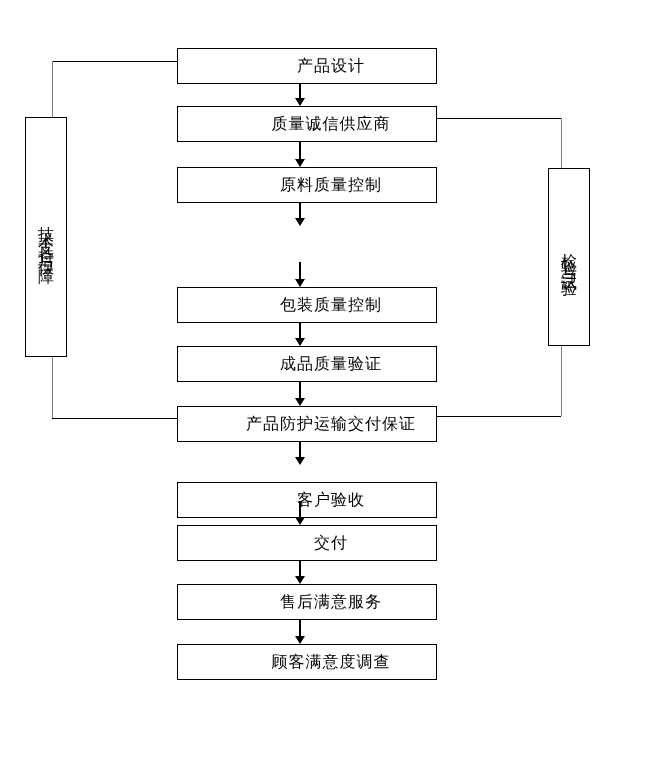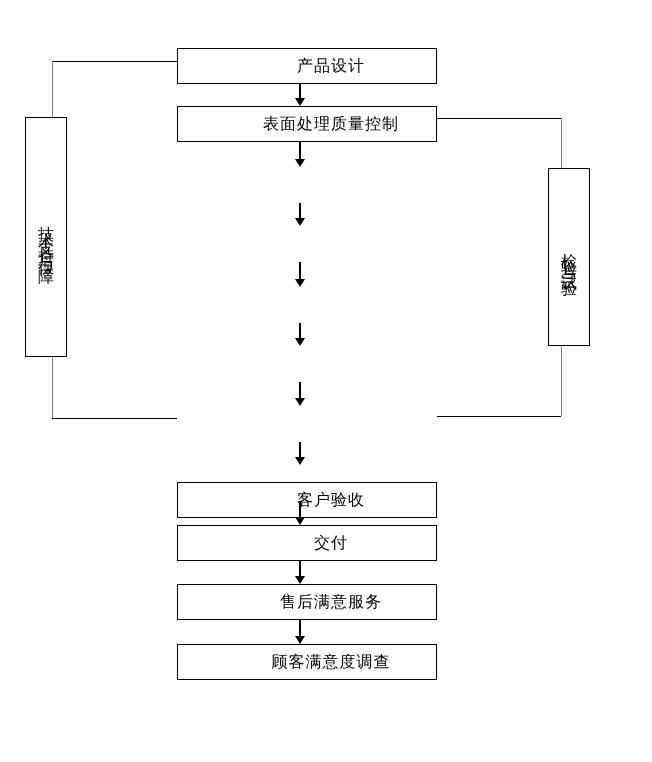--- a/index.html
+++ b/index.html
@@ -82,21 +82,33 @@
 </style>
 </head>
 <body>
 
 <div class="canvas">
 
   <div class="flow-box" style="top:48px">
       <span>产品设计</span>
     </div>
   <div class="flow-box" style="top:106px">
-      <span>表面处理质量控制</span>
+      <span>质量诚信供应商</span>
+    </div>
+  <div class="flow-box" style="top:167px">
+      <span>原料质量控制</span>
+    </div>
+  <div class="flow-box" style="top:287px">
+      <span>包装质量控制</span>
+    </div>
+  <div class="flow-box" style="top:346px">
+      <span>成品质量验证</span>
+    </div>
+  <div class="flow-box" style="top:406px">
+      <span>产品防护运输交付保证</span>
     </div>
   <div class="flow-box" style="top:482px">
       <span>客户验收</span>
     </div>
   <div class="flow-box" style="top:584px">
       <span>售后满意服务</span>
     </div>
   <div class="flow-box" style="top:525px">
       <span>交付</span>
     </div>

